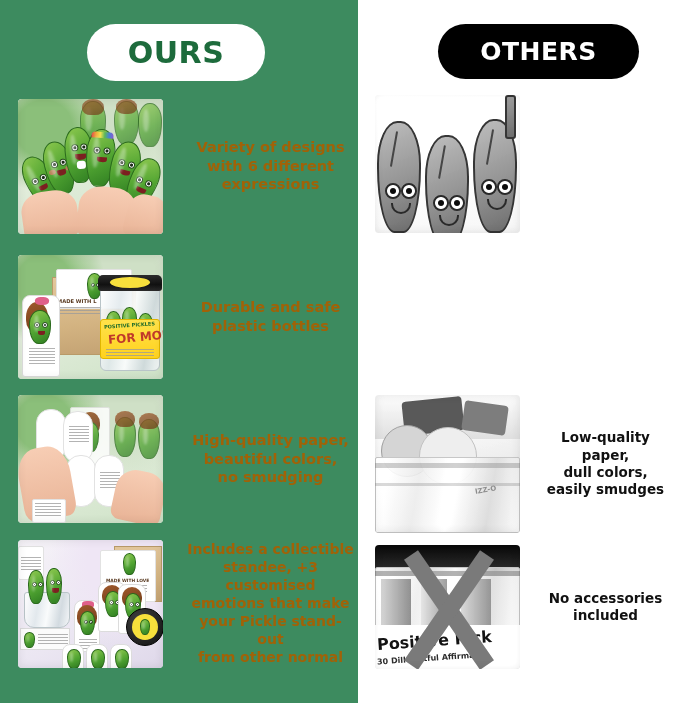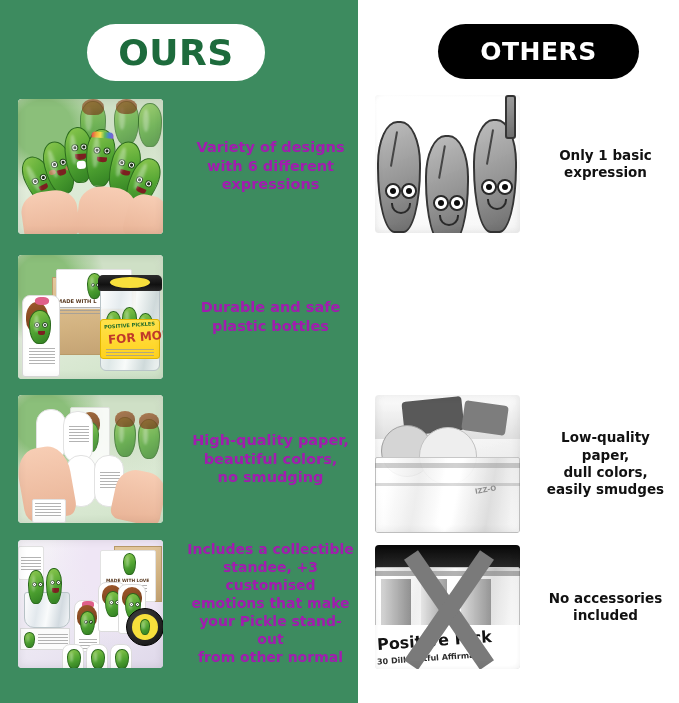--- a/index.html
+++ b/index.html
@@ -54,21 +54,21 @@
     width: 201px; height: 55px;
     background: #000000;
     color: #ffffff;
   }
   .badge-label {
     font-family: "DejaVu Sans", sans-serif;
     font-weight: bold;
     font-size: 31px;
     line-height: 1;
   }
-  .badge-ours .badge-label { font-size: 36px; }
+  .badge-ours .badge-label { font-size: 30px; }
   .badge-others .badge-label { font-size: 25px; }
 
   
   .row {
     position: absolute;
     display: flex;
     align-items: center;
   }
   .row-left  { left: 18px;  width: 340px; }
   .row-right { left: 375px; width: 300px; }
@@ -86,21 +86,21 @@
 
   .feature-text {
     flex: 1 1 auto;
     text-align: center;
     font-family: "DejaVu Sans", sans-serif;
     font-weight: bold;
     line-height: 1.28;
     white-space: pre-line;
   }
   .row-left .feature-text {
-    color: #a21caf;
+    color: #a16207;
     font-size: 14.5px;
     padding-left: 24px;
     padding-right: 4px;
   }
   .row-right .feature-text {
     color: #111111;
     font-size: 13.5px;
     padding-left: 16px;
   }
   .row-left.row-4 .feature-text { font-size: 14px; }
@@ -567,22 +567,20 @@
         <div class="gpickle" style="left:98px;top:24px;width:44px;height:114px;">
           <div class="ridge" style="left:14px;top:8px;height:36px;"></div>
           <div class="geye" style="left:6px;top:58px;width:16px;height:16px;"></div>
           <div class="geye" style="left:22px;top:58px;width:16px;height:16px;"></div>
           <div class="gmouth" style="left:12px;top:78px;width:20px;height:11px;"></div>
         </div>
         <div style="position:absolute;left:130px;top:0;width:11px;height:44px;background:linear-gradient(180deg,#9a9a9a,#6f6f6f);border:2px solid #3b3b3b;border-radius:3px;"></div>
         <div class="edge-vignette"></div>
       </div>
     </div>
-    <div class="feature-text">Only 1 basic
-expression</div>
   </div>
 
 
   <div class="row row-right row-3" style="top:395px;height:138px;">
     <div class="thumb" style="height:138px;">
       <div class="scene">
         <div class="bg-gray-photo"></div>
         <div style="position:absolute;left:0;top:0;width:145px;height:44px;background:linear-gradient(180deg,#f4f4f4,#d8d8d8);"></div>
         <div style="position:absolute;left:28px;top:4px;width:60px;height:34px;background:#5c5c5c;transform:rotate(-6deg);border-radius:4px;"></div>
         <div style="position:absolute;left:88px;top:8px;width:44px;height:30px;background:#7d7d7d;transform:rotate(8deg);border-radius:4px;"></div>

